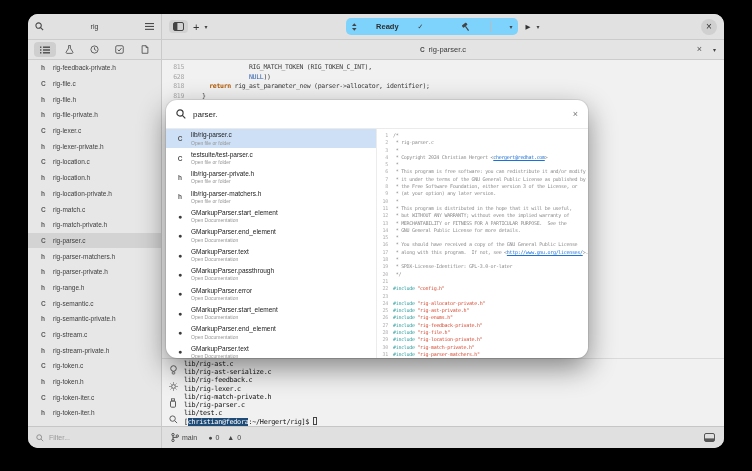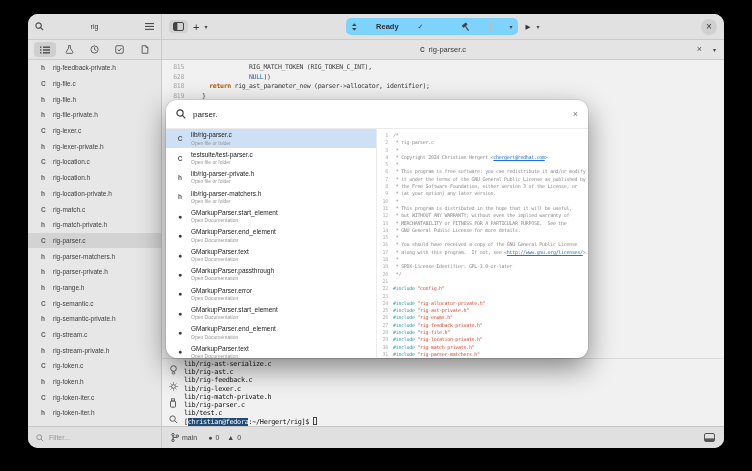--- a/index.html
+++ b/index.html
@@ -336,22 +336,22 @@
               <rect x="2.5" y="0.8" width="3" height="2.2" fill="none" stroke="currentColor" stroke-width="0.9"></rect>
             </svg>
           <svg width="9" height="9" viewBox="0 0 10 10">
               <circle cx="4" cy="4" r="3" fill="none" stroke="currentColor" stroke-width="1.1"></circle>
               <line x1="6.3" y1="6.3" x2="9" y2="9" stroke="currentColor" stroke-width="1.1"></line>
             </svg>
         </div>
         <div class="term-lines">
           <div>
 
-          <div class="tline">lib/rig-ast-serialize.c</div>
-              <div class="tline">lib/rig-ast.c</div>
+          <div class="tline">lib/rig-ast.c</div>
+              <div class="tline">lib/rig-ast-serialize.c</div>
               <div class="tline">lib/rig-feedback.c</div>
               <div class="tline">lib/rig-lexer.c</div>
               <div class="tline">lib/rig-match-private.h</div>
               <div class="tline">lib/rig-parser.c</div>
               <div class="tline">lib/test.c</div>
             </div>
           <div class="tline"><span>[</span><span class="tsel">christian@fedora</span><span>:~/Hergert/rig]$ </span><span class="cursor"></span></div>
         </div>
       </div>
     </div>

